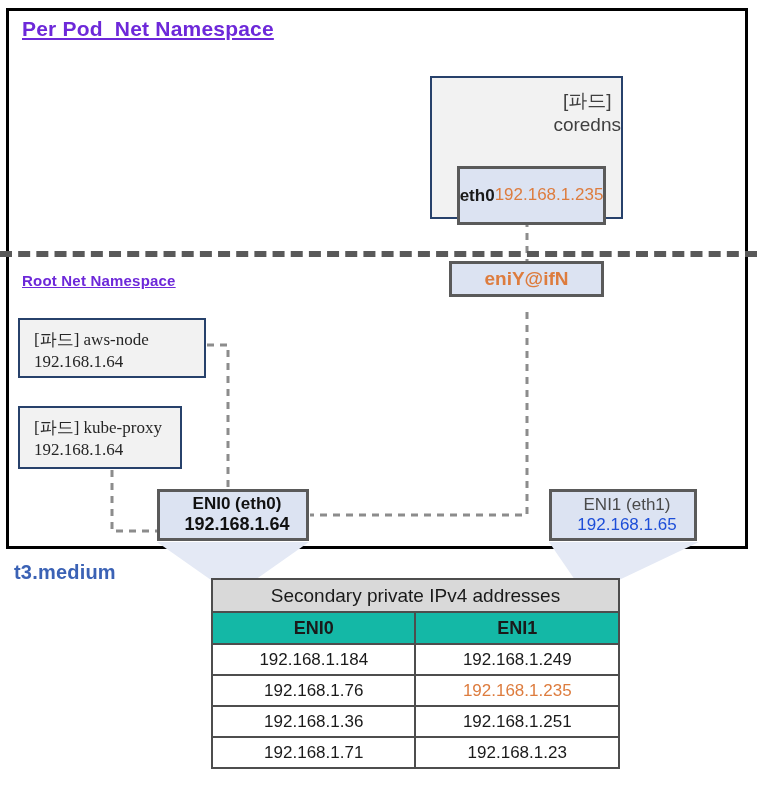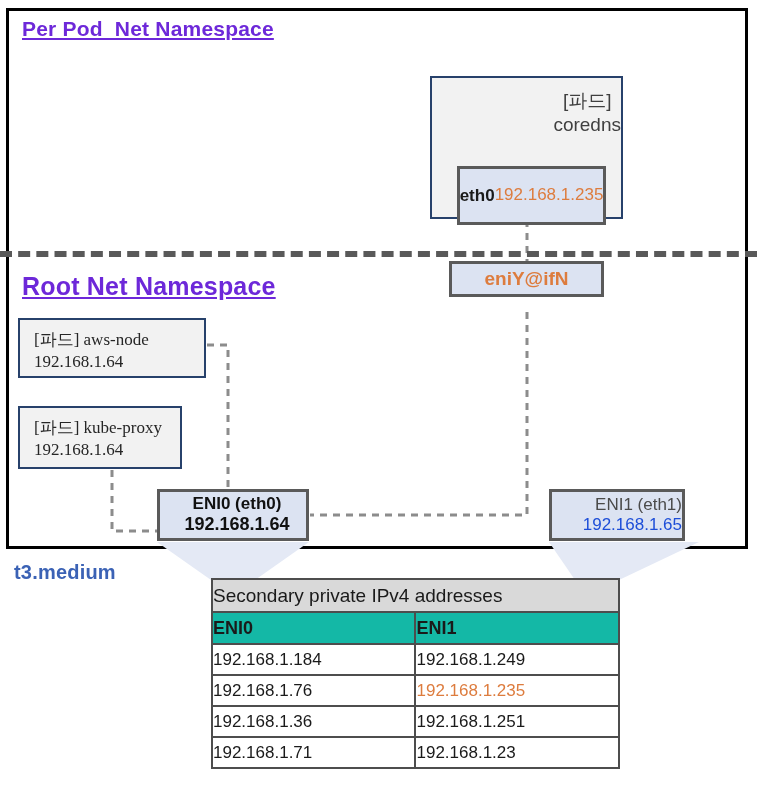--- a/index.html
+++ b/index.html
@@ -21,21 +21,21 @@
     left:0px;top:251px;width:757px;height:0px;
     border-top:6px dashed #595959;
   }
 
   
   .ns-title{
     font-weight:bold;text-decoration:underline;
     color:#6d28d9;white-space:pre;letter-spacing:.2px;
   }
   #title-perpod{left:22px;top:17px;font-size:21px;}
-  #title-root{left:22px;top:272px;font-size:25px;}
+  #title-root{left:22px;top:272px;font-size:15px;}
 
   
   #pod-coredns{
     left:430px;top:76px;width:193px;height:143px;
     border:2px solid #27416b;background:#f2f2f2;
     display:flex;flex-direction:column;align-items:flex-end;
   }
   #pod-coredns .pod-name{
     margin-top:11px;font-size:19px;color:#3f3f3f;text-align:center;line-height:1.25;
   }
@@ -67,21 +67,21 @@
   
   .enibox{
     border:3px solid #5a5a5a;background:#dce3f2;
     display:flex;flex-direction:column;align-items:center;justify-content:center;
     line-height:1.2;
     padding-left:8px;
   }
   #eni0{left:157px;top:489px;width:152px;height:52px;}
   #eni0 .l1{font-size:17px;font-weight:bold;color:#111111;}
   #eni0 .l2{font-size:18px;font-weight:bold;color:#111111;}
-  #eni1{left:549px;top:489px;width:136px;height:52px;align-items:flex-end;}
+  #eni1{left:549px;top:489px;width:148px;height:52px;}
   #eni1 .l1{font-size:17px;color:#4a4a4a;}
   #eni1 .l2{font-size:17px;color:#1d4ed8;}
 
   
   #wires{left:0;top:0;width:757px;height:600px;}
 
   
   #funnels{left:0;top:540px;width:757px;height:50px;}
 
   
@@ -90,21 +90,21 @@
     letter-spacing:.2px;
   }
 
   
   #sec-table{
     left:211px;top:578px;width:409px;
     border-collapse:collapse;
   }
   #sec-table td{
     border:2px solid #4d4d4d;
-    text-align:left;font-size:17px;color:#1a1a1a;
+    text-align:center;font-size:17px;color:#1a1a1a;
     height:27px;padding:1px 0;
   }
   #sec-table .tbl-title{background:#d9d9d9;font-size:19px;height:29px;}
   #sec-table .tbl-head{background:#14b8a6;font-weight:bold;font-size:18px;height:28px;}
   #sec-table .cell{background:#ffffff;border-radius:12px;}
   #sec-table .hl{color:#dd7c3e;}
 </style>
 </head>
 <body>
 

